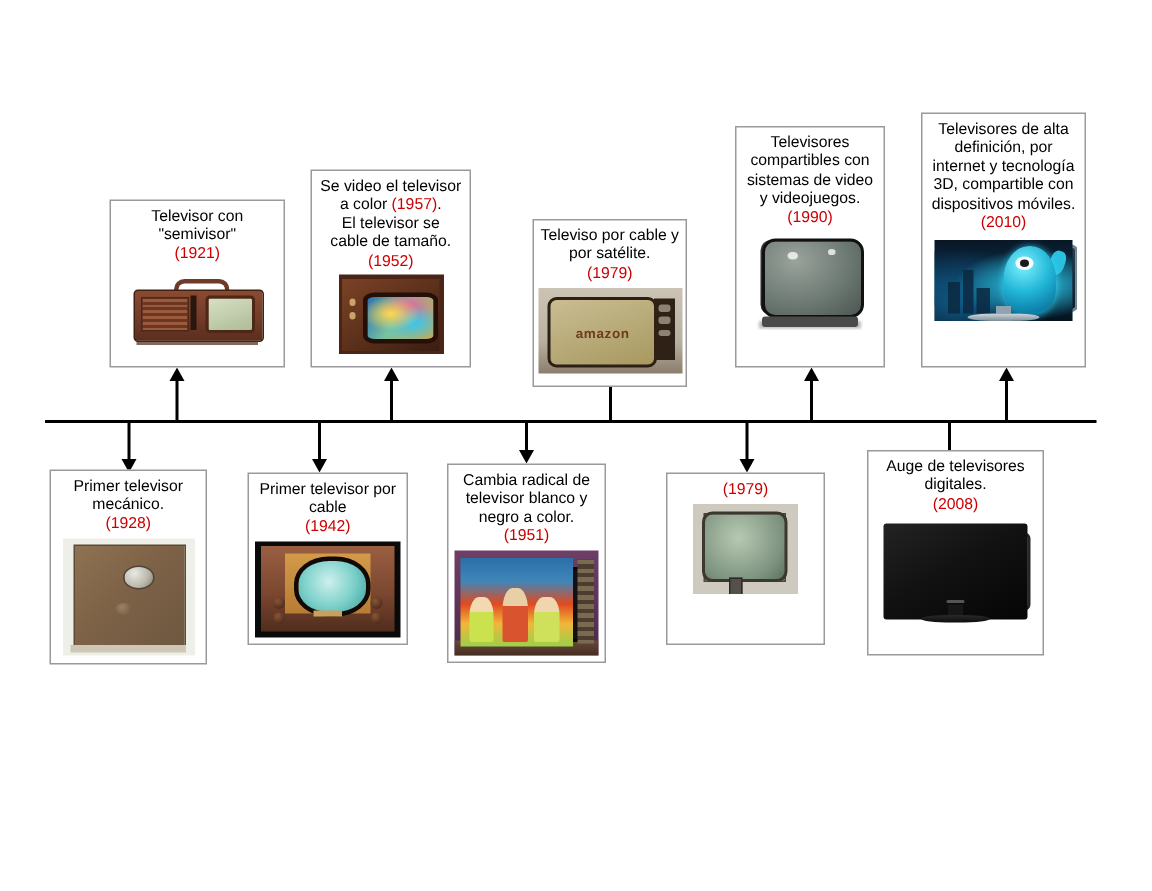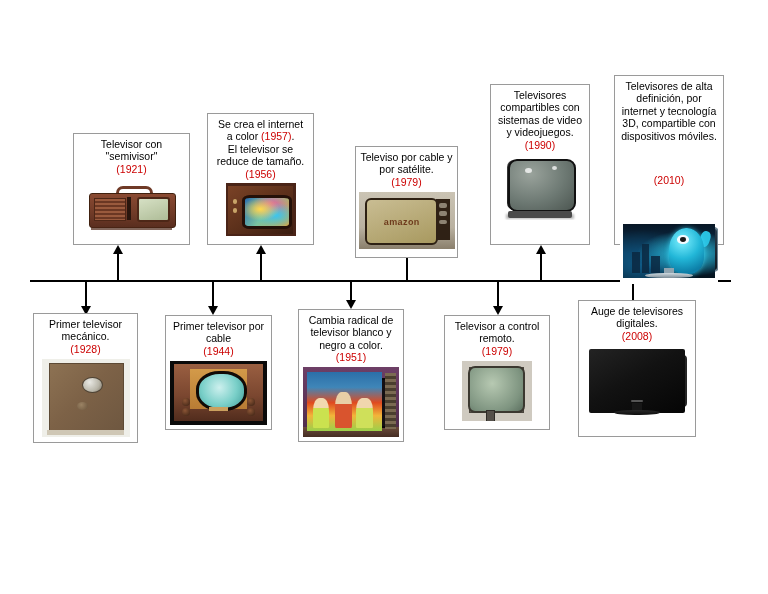--- a/index.html
+++ b/index.html
@@ -404,25 +404,25 @@
       <div class="handle"></div>
       <div class="body"></div>
       <div class="grille"></div>
       <div class="slot"></div>
       <div class="screen"></div>
       <div class="feet"></div>
     </div>
   </div>
 
   <div class="box" style="left:207px; top:113px; width:107px; height:132px;">
-    <div class="caption">Se crea el internet</div>
+    <div class="caption">Se video el televisor</div>
     <div class="caption"><span>a color </span><span class="year-inline">(1957)</span><span>.</span></div>
     <div class="caption">El televisor se</div>
-    <div class="caption">reduce de tamaño.</div>
-    <div class="year">(1956)</div>
+    <div class="caption">cable de tamaño.</div>
+    <div class="year">(1952)</div>
     <div class="thumb tv-color58" style="width:70px; height:53px;">
       <div class="cab"></div>
       <div class="dot d1"></div>
       <div class="dot d2"></div>
       <div class="screen"></div>
     </div>
   </div>
 
   <div class="box" style="left:355px; top:146px; width:103px; height:112px;">
     <div class="caption" style="white-space:pre-line;">Televiso por cable y
@@ -451,21 +451,21 @@
     <div class="thumb tv-1990" style="width:74px; height:66px;">
       <div class="shadow"></div>
       <div class="set"></div>
       <div class="screen"></div>
       <div class="gl g1"></div>
       <div class="gl g2"></div>
       <div class="panel"></div>
     </div>
   </div>
 
-  <div class="box" style="left:614px; top:75px; width:110px; height:170px;gap:32px;">
+  <div class="box" style="left:614px; top:75px; width:110px; height:170px;">
     <div class="caption" style="white-space:pre-line;">Televisores de alta
 definición, por
 internet y tecnología
 3D, compartible con
 dispositivos móviles.</div>
     <div class="year">(2010)</div>
     <div class="thumb tv-2010" style="width:98px; height:62px;">
       <div class="panel"></div>
       <div class="scene">
         <div class="bldg b1"></div>
@@ -489,21 +489,21 @@
       <div class="cab"></div>
       <div class="lens"></div>
       <div class="knob"></div>
       <div class="base"></div>
     </div>
   </div>
 
   <div class="box" style="left:165px; top:315px; width:107px; height:115px;">
     <div class="caption" style="white-space:pre-line;">Primer televisor por
 cable</div>
-    <div class="year">(1944)</div>
+    <div class="year">(1942)</div>
     <div class="thumb tv-cable" style="width:97px; height:64px;">
       <div class="wood"></div>
       <div class="panel"></div>
       <div class="screen"></div>
       <div class="knob k1"></div>
       <div class="knob k2"></div>
       <div class="knob k3"></div>
       <div class="knob k4"></div>
       <div class="tag"></div>
     </div>
@@ -520,22 +520,20 @@
       <div class="screen">
         <div class="p p1"></div>
         <div class="p p2"></div>
         <div class="p p3"></div>
       </div>
       <div class="speaker"></div>
     </div>
   </div>
 
   <div class="box" style="left:444px; top:315px; width:106px; height:115px;">
-    <div class="caption" style="white-space:pre-line;">Televisor a control
-remoto.</div>
     <div class="year">(1979)</div>
     <div class="thumb tv-1980" style="width:70px; height:60px;">
       <div class="set"></div>
       <div class="screen"></div>
       <div class="remote"></div>
     </div>
   </div>
 
   <div class="box" style="left:578px; top:300px; width:118px; height:137px;">
     <div class="caption" style="white-space:pre-line;">Auge de televisores

